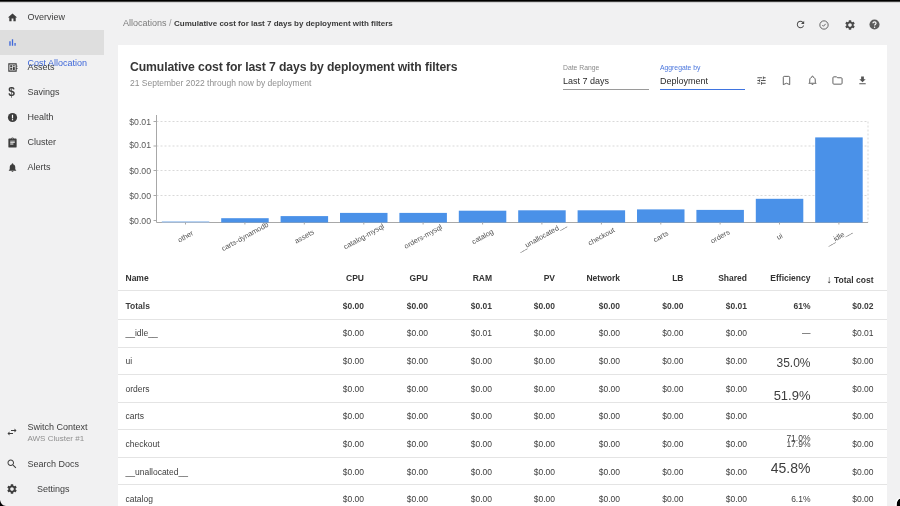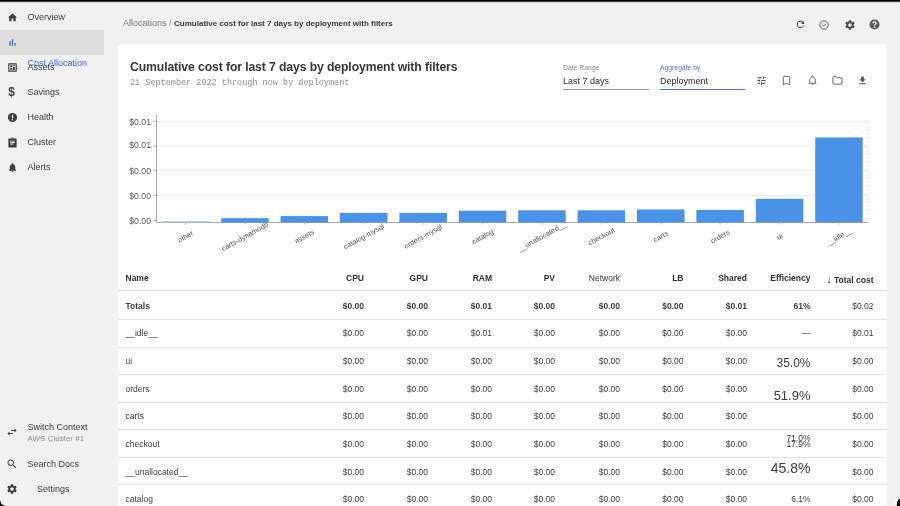--- a/index.html
+++ b/index.html
@@ -104,21 +104,21 @@
     <svg class="abs" style="left:869.2px;top:19px" width="11" height="11" viewBox="0 0 24 24">
       <circle cx="12" cy="12" r="11" fill="#5c5c5c"></circle>
       <path fill="none" stroke="#fff" stroke-width="2.6" d="M8.6 9.5c0-2 1.5-3.3 3.4-3.3s3.4 1.2 3.4 3c0 2.6-3.2 2.7-3.2 5"></path>
       <circle cx="12.2" cy="17.8" r="1.6" fill="#fff"></circle>
     </svg>
   </div>
 
 <div class="abs" style="left:118px;top:45px;width:769px;height:461px;background:#fff;"></div>
 
 <div class="abs" style="left:130px;top:59.5px;font-size:12.2px;letter-spacing:-0.1px;color:#363636;font-weight:bold;">Cumulative cost for last 7 days by deployment with filters</div>
-<div class="abs" style="left:130px;top:78px;font-size:8.5px;color:#8f8f8f;font-family:Liberation Mono, monospace;">21 September 2022 through now by deployment</div>
+<div class="abs" style="left:130px;top:78px;font-size:8.5px;color:#8f8f8f;">21 September 2022 through now by deployment</div>
 
 <div class="abs" style="left:563px;top:63.5px;font-size:6.8px;color:#8a8a8a;">Date Range</div>
 <div class="abs" style="left:563px;top:75.5px;font-size:9px;color:#2b2b2b;">Last 7 days</div>
 <div class="abs" style="left:563px;top:89px;width:86px;height:1px;background:#9a9a9a;"></div>
 
 <div class="abs" style="left:660px;top:63.5px;font-size:6.8px;color:#4a76dd;">Aggregate by</div>
 <div class="abs" style="left:660px;top:75.5px;font-size:9px;color:#2b2b2b;">Deployment</div>
 <div class="abs" style="left:659.5px;top:88.5px;width:85px;height:1.5px;background:#3f74e0;"></div>
 
 <div id="headicons">
@@ -207,21 +207,21 @@
     <line x1="720.9" y1="122.5" x2="720.9" y2="124.5"></line>
   </g>
 </svg>
 
 <div id="table">
     <div class="abs" style="left:125.5px;top:273px;font-size:8.5px;font-weight:bold;color:#333;">Name</div>
     <div class="abs r" style="left:294px;top:273px;width:70px;font-size:8.5px;font-weight:bold;color:#333;">CPU</div>
     <div class="abs r" style="left:358px;top:273px;width:70px;font-size:8.5px;font-weight:bold;color:#333;">GPU</div>
     <div class="abs r" style="left:422px;top:273px;width:70px;font-size:8.5px;font-weight:bold;color:#333;">RAM</div>
     <div class="abs r" style="left:485px;top:273px;width:70px;font-size:8.5px;font-weight:bold;color:#333;">PV</div>
-    <div class="abs r" style="left:550px;top:273px;width:70px;font-size:8.5px;font-weight:normal;color:#333;">Network</div>
+    <div class="abs r" style="left:550px;top:273px;width:70px;font-size:8.5px;font-weight:bold;color:#333;">Network</div>
     <div class="abs r" style="left:613.5px;top:273px;width:70px;font-size:8.5px;font-weight:bold;color:#333;">LB</div>
     <div class="abs r" style="left:677px;top:273px;width:70px;font-size:8.5px;font-weight:bold;color:#333;">Shared</div>
     <div class="abs r" style="left:740.5px;top:273px;width:70px;font-size:8.5px;font-weight:bold;color:#333;">Efficiency</div>
     <div class="abs r" style="left:803.5px;top:273px;width:70px;font-size:8.5px;font-weight:bold;color:#333;"><span style="font-size:10.5px;">↓</span> Total cost</div>
     <div class="abs" style="left:118px;top:289.5px;width:769px;height:1px;background:#e4e4e4;"></div>
     <div class="abs" style="left:118px;top:319.4px;width:769px;height:1px;background:#e4e4e4;"></div>
     <div class="abs" style="left:118px;top:347.3px;width:769px;height:1px;background:#e4e4e4;"></div>
     <div class="abs" style="left:118px;top:374.3px;width:769px;height:1px;background:#e4e4e4;"></div>
     <div class="abs" style="left:118px;top:401.8px;width:769px;height:1px;background:#e4e4e4;"></div>
     <div class="abs" style="left:118px;top:429.3px;width:769px;height:1px;background:#e4e4e4;"></div>
@@ -229,21 +229,21 @@
     <div class="abs" style="left:118px;top:484.3px;width:769px;height:1px;background:#e4e4e4;"></div>
     <div class="abs" style="left:125.5px;top:300.9px;font-size:8.5px;font-weight:bold;color:#3d3d3d;">Totals</div>
     <div class="abs r" style="left:294px;top:300.9px;width:70px;font-size:8.5px;font-weight:bold;color:#3d3d3d;">$0.00</div>
     <div class="abs r" style="left:358px;top:300.9px;width:70px;font-size:8.5px;font-weight:bold;color:#3d3d3d;">$0.00</div>
     <div class="abs r" style="left:422px;top:300.9px;width:70px;font-size:8.5px;font-weight:bold;color:#3d3d3d;">$0.01</div>
     <div class="abs r" style="left:485px;top:300.9px;width:70px;font-size:8.5px;font-weight:bold;color:#3d3d3d;">$0.00</div>
     <div class="abs r" style="left:550px;top:300.9px;width:70px;font-size:8.5px;font-weight:bold;color:#3d3d3d;">$0.00</div>
     <div class="abs r" style="left:613.5px;top:300.9px;width:70px;font-size:8.5px;font-weight:bold;color:#3d3d3d;">$0.00</div>
     <div class="abs r" style="left:677px;top:300.9px;width:70px;font-size:8.5px;font-weight:bold;color:#3d3d3d;">$0.01</div>
     <div class="abs r" style="left:740.5px;top:300.9px;width:70px;font-size:8.5px;font-weight:bold;color:#3d3d3d;">61%</div>
-    <div class="abs r" style="left:803.5px;top:300.9px;width:70px;font-size:8.5px;font-weight:normal;color:#3d3d3d;">$0.02</div>
+    <div class="abs r" style="left:803.5px;top:300.9px;width:70px;font-size:8.5px;font-weight:bold;color:#3d3d3d;">$0.02</div>
     <div class="abs" style="left:125.5px;top:328.4px;font-size:8.5px;font-weight:normal;color:#3d3d3d;">__idle__</div>
     <div class="abs r" style="left:294px;top:328.4px;width:70px;font-size:8.5px;font-weight:normal;color:#3d3d3d;">$0.00</div>
     <div class="abs r" style="left:358px;top:328.4px;width:70px;font-size:8.5px;font-weight:normal;color:#3d3d3d;">$0.00</div>
     <div class="abs r" style="left:422px;top:328.4px;width:70px;font-size:8.5px;font-weight:normal;color:#3d3d3d;">$0.01</div>
     <div class="abs r" style="left:485px;top:328.4px;width:70px;font-size:8.5px;font-weight:normal;color:#3d3d3d;">$0.00</div>
     <div class="abs r" style="left:550px;top:328.4px;width:70px;font-size:8.5px;font-weight:normal;color:#3d3d3d;">$0.00</div>
     <div class="abs r" style="left:613.5px;top:328.4px;width:70px;font-size:8.5px;font-weight:normal;color:#3d3d3d;">$0.00</div>
     <div class="abs r" style="left:677px;top:328.4px;width:70px;font-size:8.5px;font-weight:normal;color:#3d3d3d;">$0.00</div>
     <div class="abs r" style="left:740.5px;top:328.4px;width:70px;font-size:8.5px;font-weight:normal;color:#3d3d3d;">—</div>
     <div class="abs r" style="left:803.5px;top:328.4px;width:70px;font-size:8.5px;font-weight:normal;color:#3d3d3d;">$0.01</div>

